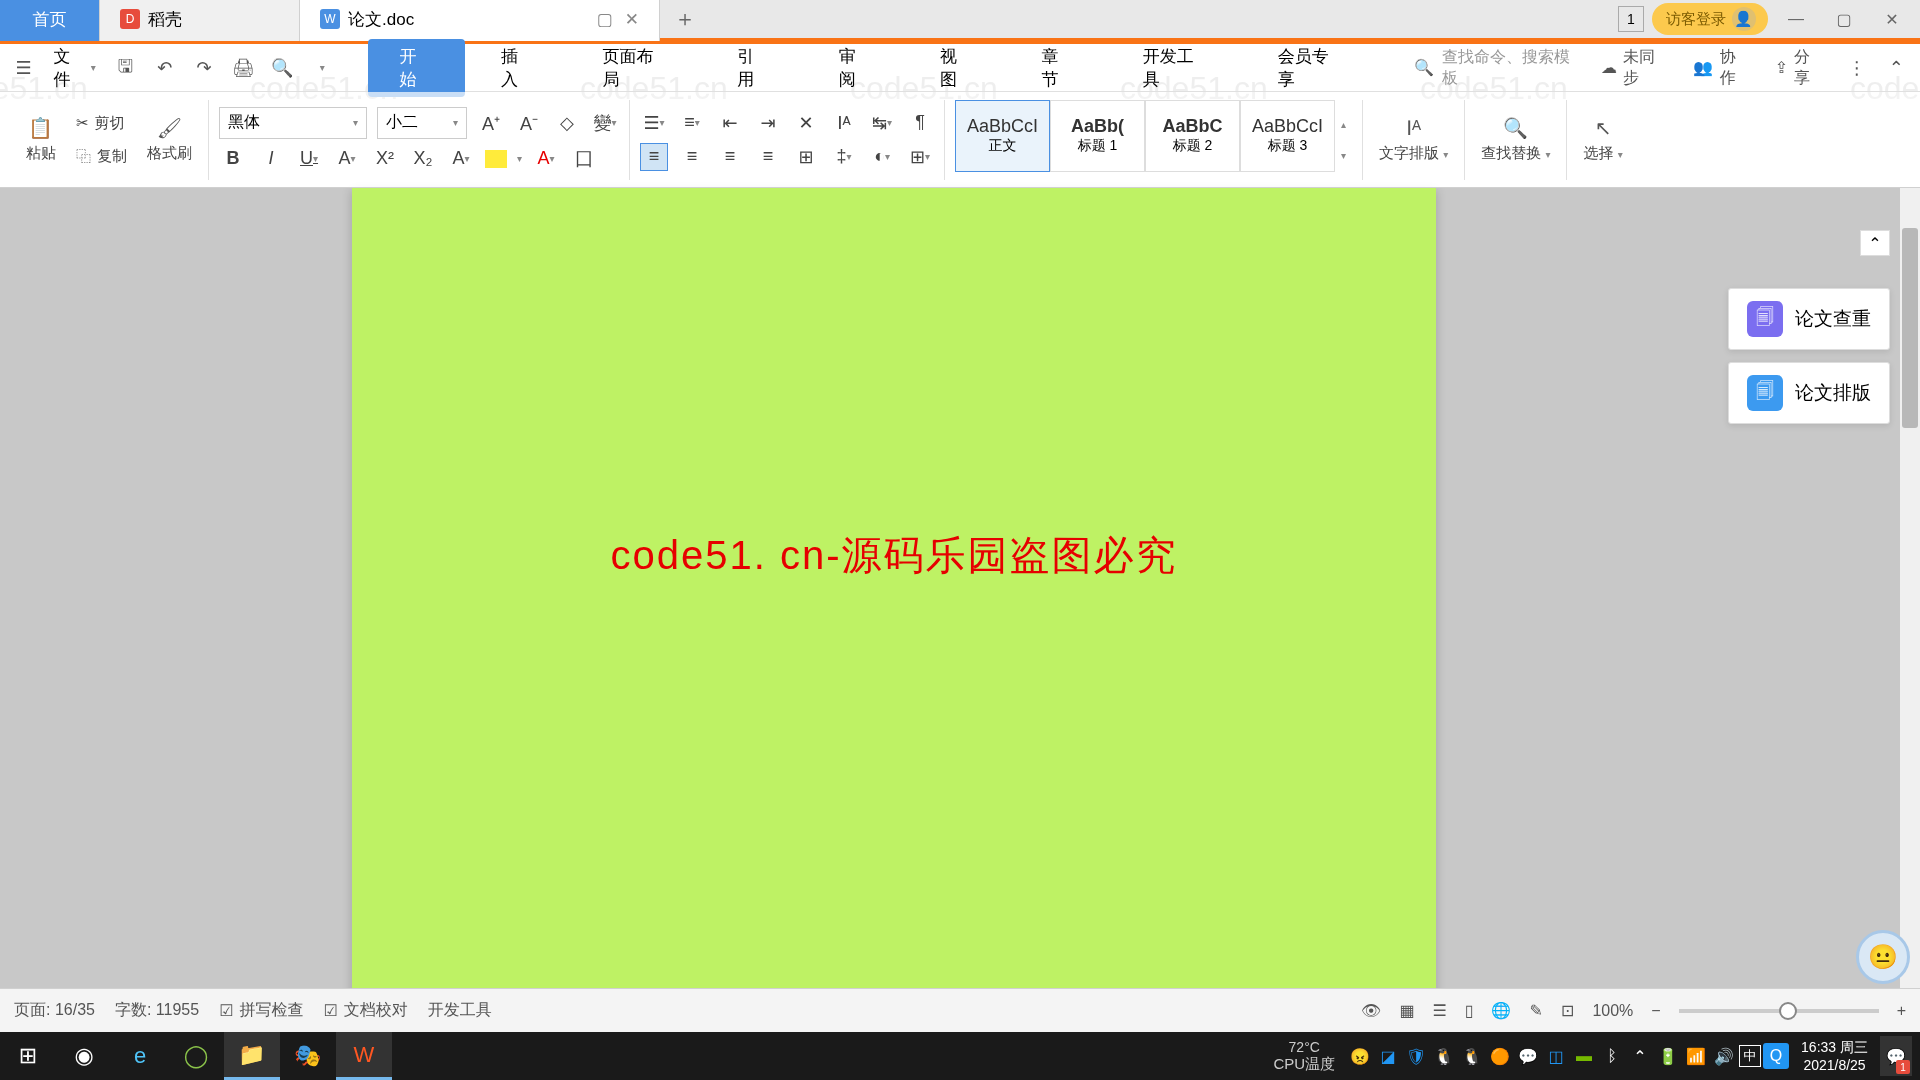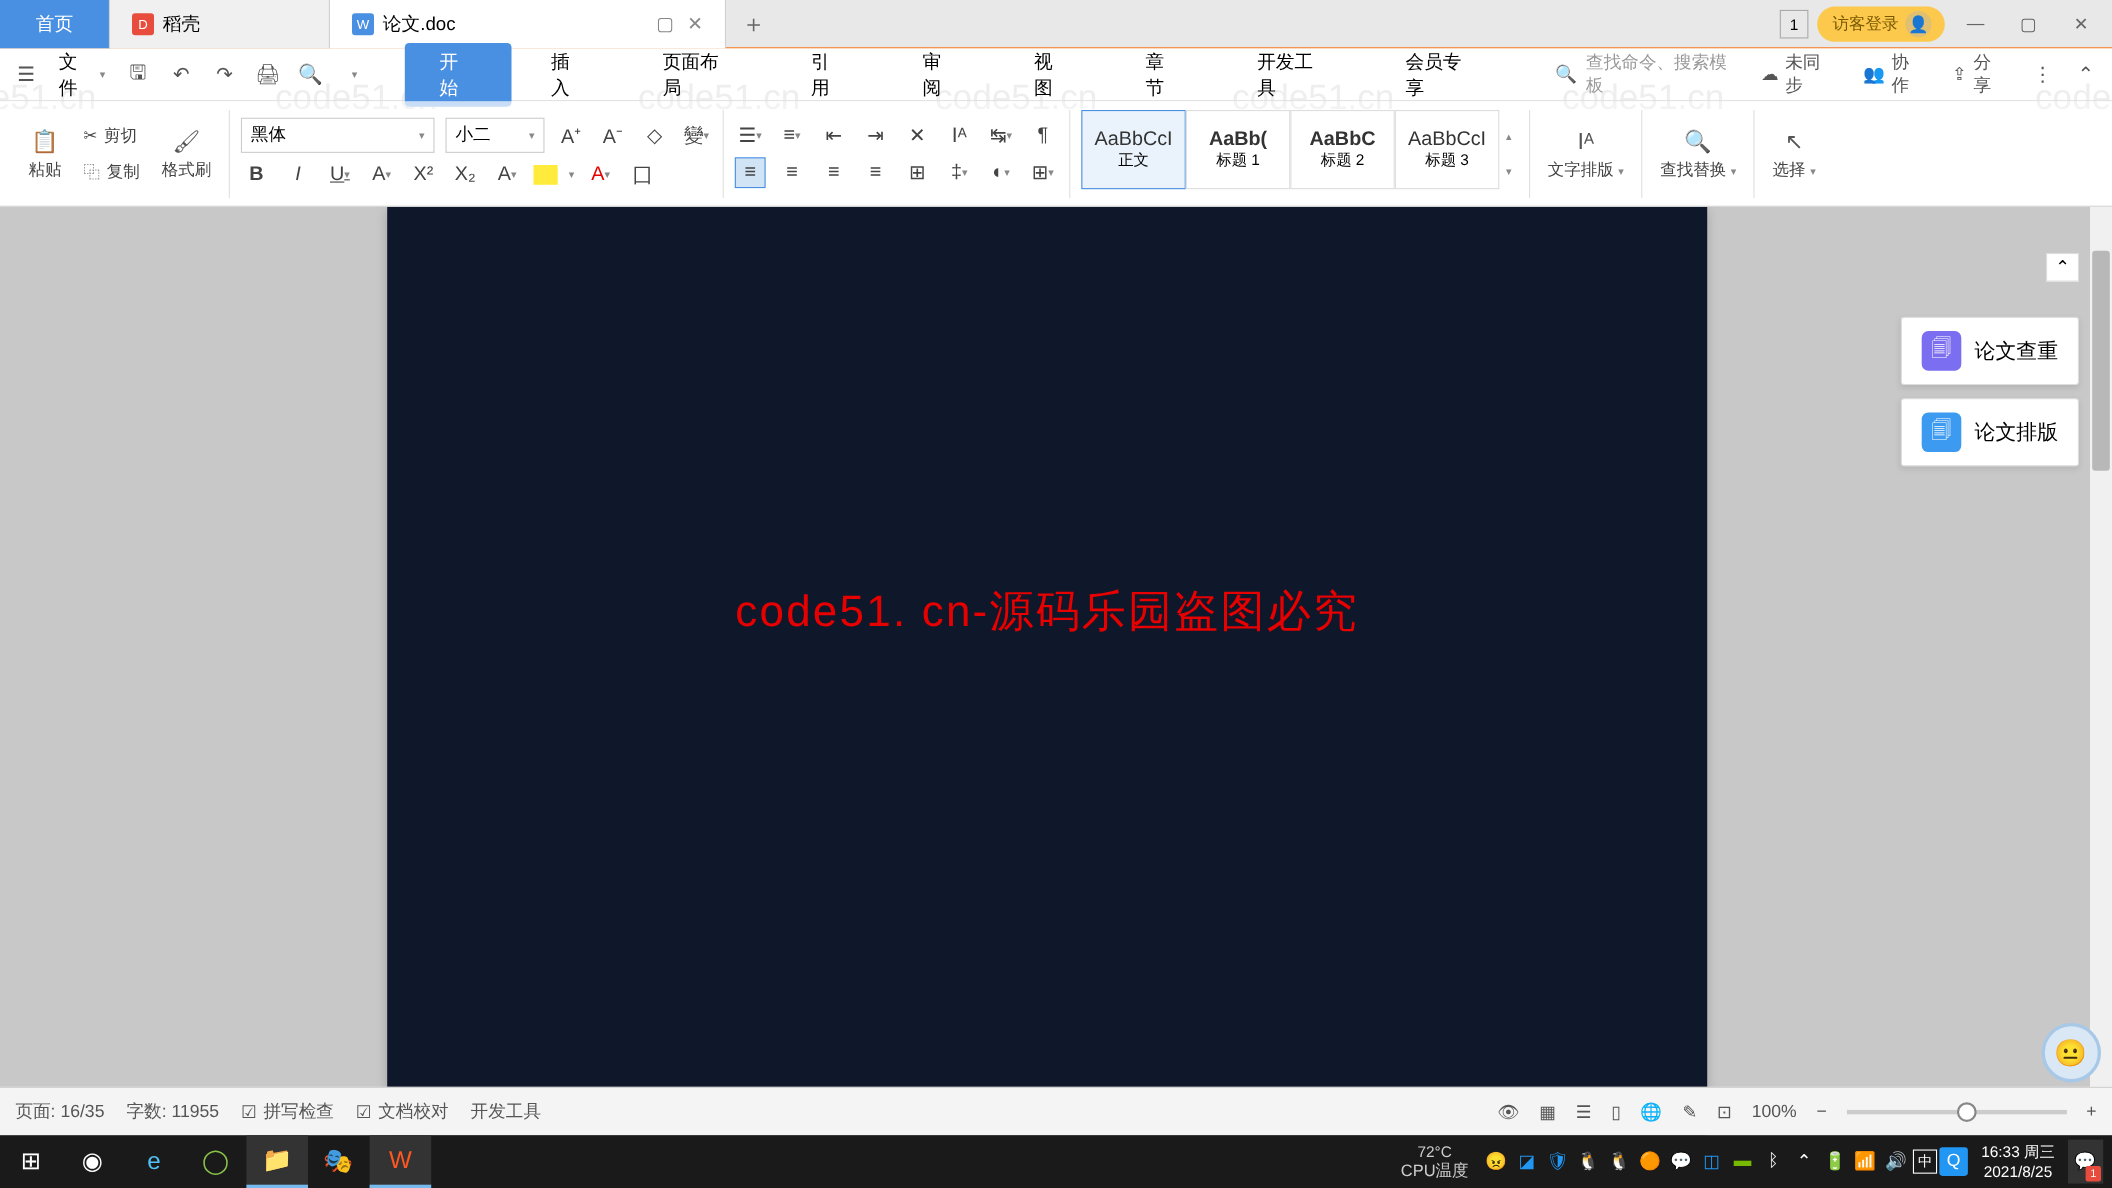--- a/index.html
+++ b/index.html
@@ -3,21 +3,21 @@
 <meta charset="utf-8">
 <style>
 * { margin: 0; padding: 0; box-sizing: border-box; font-family: "Microsoft YaHei", sans-serif; }
 body { width: 1920px; height: 1080px; overflow: hidden; background: #fff; position: relative; }
 
 
 .watermark-layer { position: absolute; inset: 0; z-index: 0; pointer-events: none; }
 .wm { position: absolute; color: #8a8a8a; font-size: 32px; opacity: 0.35; white-space: nowrap; }
 
 
-.titlebar { height: 44px; background: #e8e8e8; display: flex; align-items: center; border-bottom: 1px solid #f97316; position: relative; z-index: 2; }
+.titlebar { height: 44px; background: #e8e8e8; display: flex; align-items: center; border-bottom: 6px solid #f97316; position: relative; z-index: 2; }
 .tab { height: 44px; padding: 0 20px; display: flex; align-items: center; gap: 8px; font-size: 17px; border-right: 1px solid #d0d0d0; cursor: pointer; }
 .tab.home { background: #4a90e2; color: #fff; width: 100px; justify-content: center; }
 .tab.docao { background: #f0f0f0; width: 200px; }
 .tab.active { background: #fff; width: 360px; justify-content: space-between; }
 .tab-icon { width: 20px; height: 20px; border-radius: 3px; display: inline-flex; align-items: center; justify-content: center; font-size: 12px; color: #fff; }
 .tab-icon.d { background: #e74c3c; }
 .tab-icon.w { background: #4a90e2; }
 .tab-close-group { display: flex; gap: 12px; color: #888; }
 .tab-add { width: 50px; display: flex; justify-content: center; color: #666; font-size: 22px; cursor: pointer; }
 .titlebar-right { margin-left: auto; display: flex; align-items: center; gap: 8px; padding-right: 8px; }
@@ -36,31 +36,31 @@
 .menu-search { display: flex; align-items: center; color: #999; font-size: 16px; gap: 8px; }
 .menu-right-item { display: flex; align-items: center; gap: 6px; font-size: 16px; color: #555; padding: 0 10px; cursor: pointer; }
 
 
 .ribbon { height: 96px; display: flex; align-items: center; padding: 0 10px; border-bottom: 1px solid #d0d0d0; position: relative; z-index: 2; background: rgba(255,255,255,0.7); }
 .ribbon-group { display: flex; flex-direction: column; gap: 6px; padding: 0 10px; height: 80px; justify-content: center; border-right: 1px solid #e0e0e0; }
 .ribbon-row { display: flex; align-items: center; gap: 10px; }
 .rbtn { display: flex; align-items: center; gap: 6px; font-size: 15px; color: #444; cursor: pointer; padding: 2px 4px; }
 .rbtn-big { display: flex; flex-direction: column; align-items: center; gap: 4px; font-size: 15px; color: #444; cursor: pointer; padding: 0 6px; }
 .ricon { font-size: 20px; color: #555; }
-.font-select { border: 1px solid #ccc; height: 32px; width: 176px; padding: 0 8px; display: flex; align-items: center; justify-content: space-between; font-size: 16px; background: #fff; }
+.font-select { border: 1px solid #ccc; height: 32px; width: 148px; padding: 0 8px; display: flex; align-items: center; justify-content: space-between; font-size: 16px; background: #fff; }
 .size-select { border: 1px solid #ccc; height: 32px; width: 90px; padding: 0 8px; display: flex; align-items: center; justify-content: space-between; font-size: 16px; background: #fff; }
 .fmt-btn { width: 28px; height: 28px; display: flex; align-items: center; justify-content: center; cursor: pointer; font-size: 18px; color: #444; }
 .fmt-btn.active { background: #d0e4f5; border: 1px solid #4a90e2; }
 .style-item { width: 95px; height: 72px; border: 1px solid #ddd; display: flex; flex-direction: column; align-items: center; justify-content: center; cursor: pointer; font-size: 14px; background: #fff; }
 .style-item .preview { font-size: 18px; color: #333; }
 .style-item.active { border: 1px solid #4a90e2; background: #eaf3fb; }
 
 
 .doc-area { position: absolute; top: 188px; left: 0; right: 20px; bottom: 48px; background: #c8c8c8; z-index: 1; }
-.page { position: absolute; left: 352px; top: 0; width: 1200px; height: 100%; background: #0f172a; box-shadow: 0 2px 10px rgba(0,0,0,0.2); }
+.page { position: absolute; left: 352px; top: 0; width: 1084px; height: 100%; background: #bef264; box-shadow: 0 2px 10px rgba(0,0,0,0.2); }
 .red-text { position: absolute; top: 340px; left: 0; right: 0; text-align: center; color: #e60000; font-size: 40px; font-weight: 400; letter-spacing: 2px; }
 .scrollbar { position: absolute; right: 0; top: 188px; bottom: 48px; width: 20px; background: #f0f0f0; z-index: 3; }
 .scroll-thumb { position: absolute; top: 40px; width: 16px; left: 2px; height: 200px; background: #b8b8b8; border-radius: 3px; }
 
 
 .side-panel { position: absolute; right: 30px; top: 230px; z-index: 4; display: flex; flex-direction: column; gap: 12px; }
 .side-collapse { width: 30px; height: 26px; background: #fff; border: 1px solid #ddd; display: flex; align-items: center; justify-content: center; align-self: flex-end; cursor: pointer; margin-right: 0; margin-bottom: 20px; }
 .side-card { background: #fff; border: 1px solid #ddd; box-shadow: 0 2px 6px rgba(0,0,0,0.1); display: flex; align-items: center; padding: 12px 18px; gap: 12px; cursor: pointer; border-radius: 3px; }
 .side-card-icon { width: 36px; height: 36px; border-radius: 6px; display: flex; align-items: center; justify-content: center; color: #fff; font-size: 18px; }
 .side-card-icon.purple { background: #7b6ef0; }

